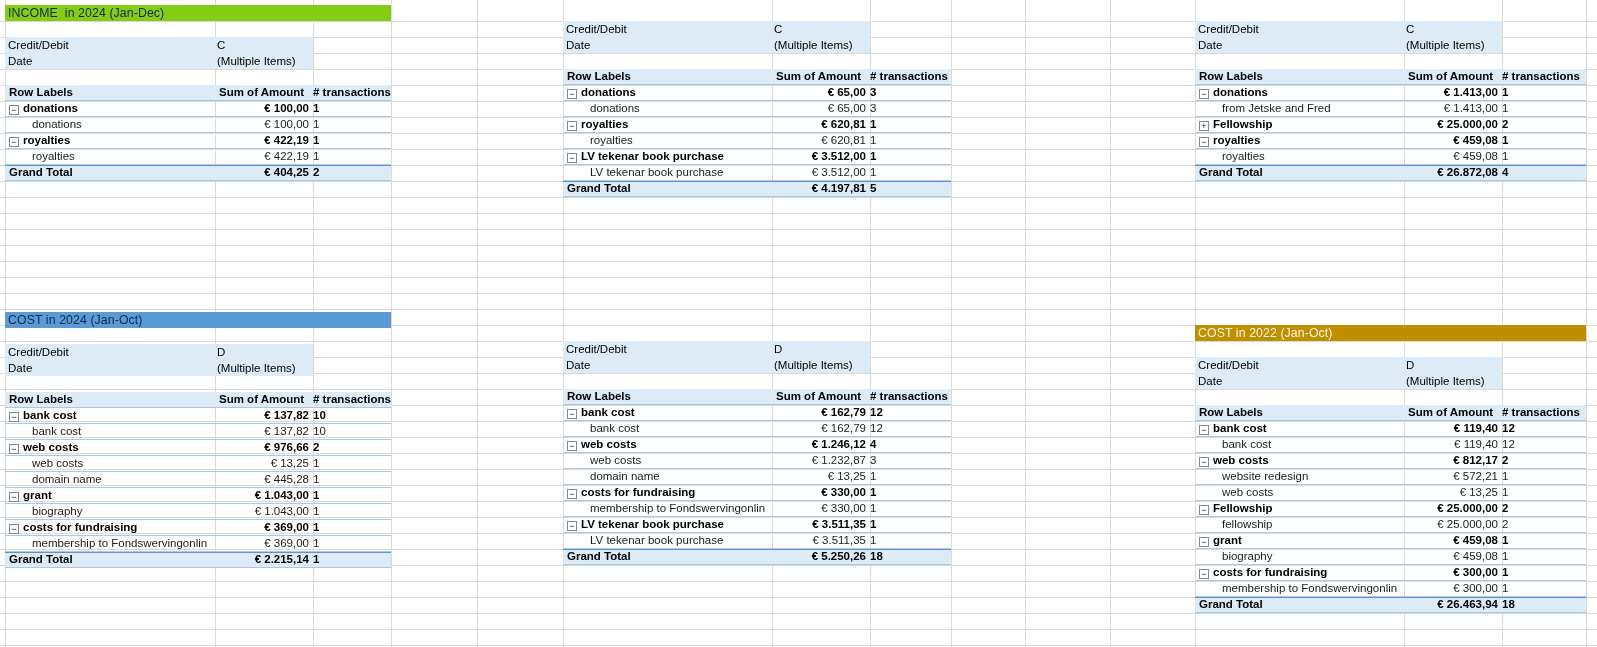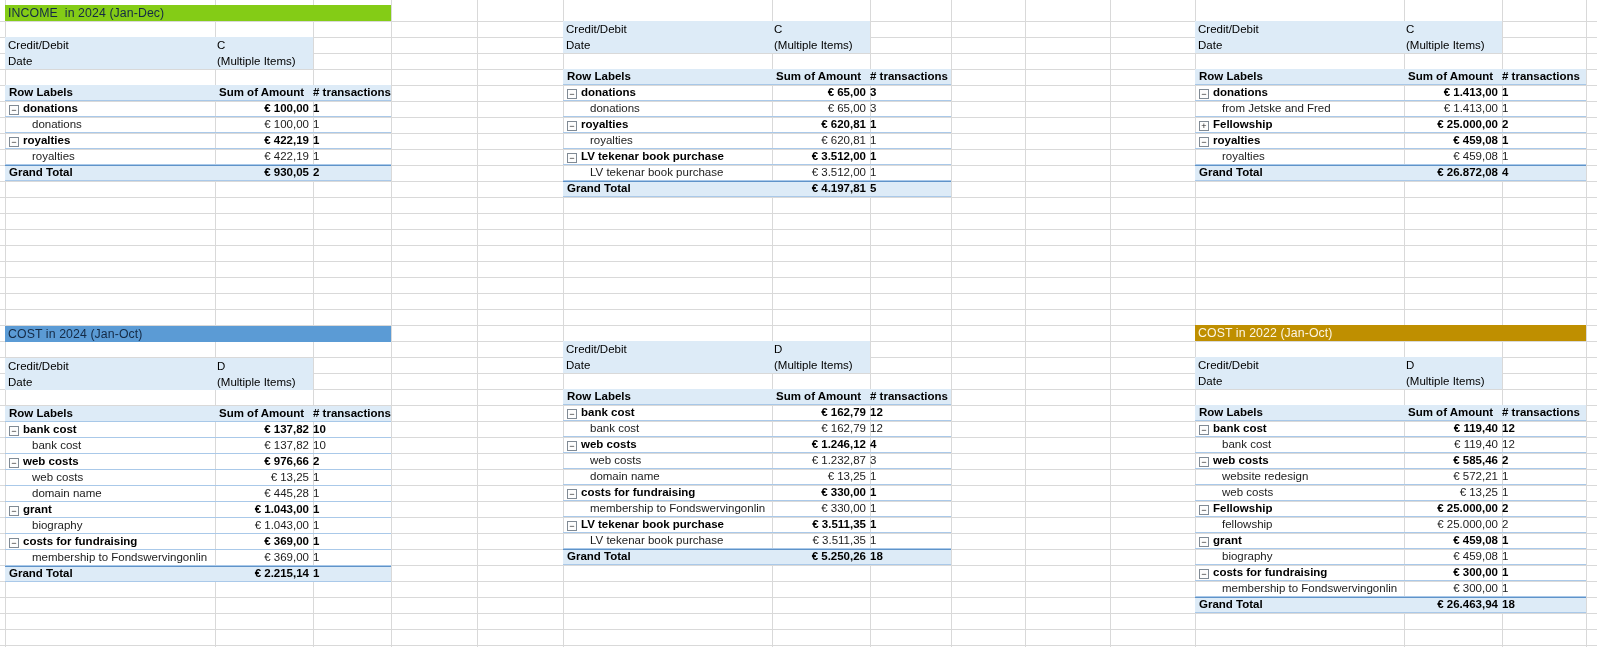--- a/index.html
+++ b/index.html
@@ -88,21 +88,21 @@
         <div class="cell c-amt" style="width: 98px;">€ 422,19</div>
         <div class="cell c-cnt" style="width: 78px;">1</div>
       </div>
       <div class="trow drow child">
         <div class="cell c-label" style="width: 210px;"><span>royalties</span></div>
         <div class="cell c-amt" style="width: 98px;">€ 422,19</div>
         <div class="cell c-cnt" style="width: 78px;">1</div>
       </div>
       <div class="trow drow gt">
         <div class="cell c-label" style="width: 210px;"><span>Grand Total</span></div>
-        <div class="cell c-amt" style="width: 98px;">€ 930,05</div>
+        <div class="cell c-amt" style="width: 98px;">€ 404,25</div>
         <div class="cell c-cnt" style="width: 78px;">2</div>
       </div>
     </section>
     <section class="pivot" style="left: 563px; top: 5px; width: 388px;">
       <div class="trow spacer"></div>
       <div class="trow">
         <div class="filterfill" style="width: 307px;">
           <div class="flabel" style="width: 209px;">Credit/Debit</div>
           <div class="fvalue" style="width: 98px;">C</div>
         </div>
@@ -199,21 +199,21 @@
         <div class="cell c-label" style="width: 209px;"><span>royalties</span></div>
         <div class="cell c-amt" style="width: 98px;">€ 459,08</div>
         <div class="cell c-cnt" style="width: 84px;">1</div>
       </div>
       <div class="trow drow gt">
         <div class="cell c-label" style="width: 209px;"><span>Grand Total</span></div>
         <div class="cell c-amt" style="width: 98px;">€ 26.872,08</div>
         <div class="cell c-cnt" style="width: 84px;">4</div>
       </div>
     </section>
-    <section class="pivot" style="left: 5px; top: 326px; width: 386px;">
+    <section class="pivot" style="left: 5px; top: 312px; width: 386px;">
       <div class="trow title-row" style="background: rgb(91, 155, 213); color: rgb(20, 42, 69); width: 386px;">COST in 2024 (Jan-Oct)</div>
       <div class="trow spacer"></div>
       <div class="trow">
         <div class="filterfill" style="width: 308px;">
           <div class="flabel" style="width: 210px;">Credit/Debit</div>
           <div class="fvalue" style="width: 98px;">D</div>
         </div>
       </div>
       <div class="trow">
         <div class="filterfill" style="width: 308px;">
@@ -375,21 +375,21 @@
         <div class="cell c-amt" style="width: 98px;">€ 119,40</div>
         <div class="cell c-cnt" style="width: 84px;">12</div>
       </div>
       <div class="trow drow child">
         <div class="cell c-label" style="width: 209px;"><span>bank cost</span></div>
         <div class="cell c-amt" style="width: 98px;">€ 119,40</div>
         <div class="cell c-cnt" style="width: 84px;">12</div>
       </div>
       <div class="trow drow parent">
         <div class="cell c-label" style="width: 209px;"><span class="toggle">−</span><span>web costs</span></div>
-        <div class="cell c-amt" style="width: 98px;">€ 585,46</div>
+        <div class="cell c-amt" style="width: 98px;">€ 812,17</div>
         <div class="cell c-cnt" style="width: 84px;">2</div>
       </div>
       <div class="trow drow child">
         <div class="cell c-label" style="width: 209px;"><span>website redesign</span></div>
         <div class="cell c-amt" style="width: 98px;">€ 572,21</div>
         <div class="cell c-cnt" style="width: 84px;">1</div>
       </div>
       <div class="trow drow child">
         <div class="cell c-label" style="width: 209px;"><span>web costs</span></div>
         <div class="cell c-amt" style="width: 98px;">€ 13,25</div>

